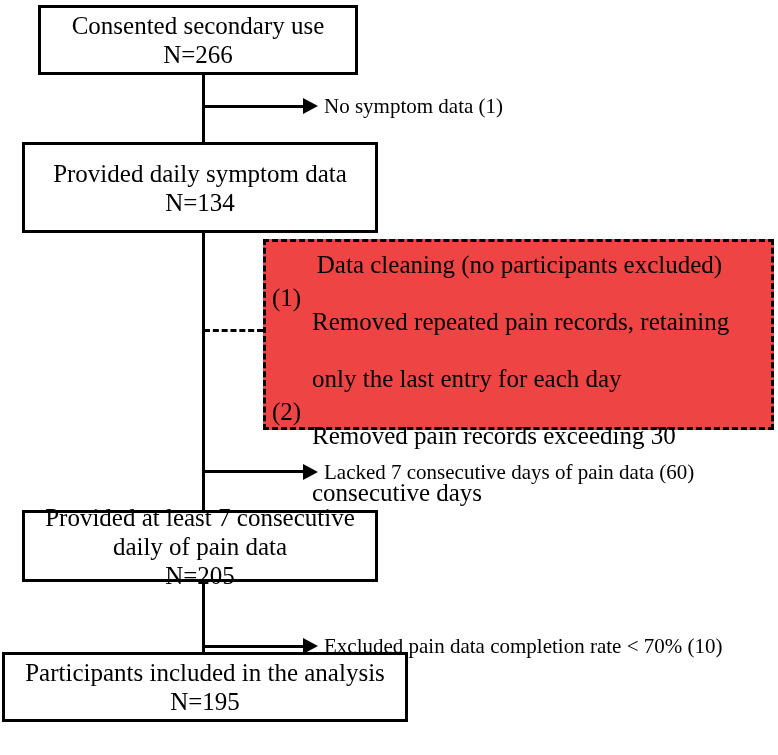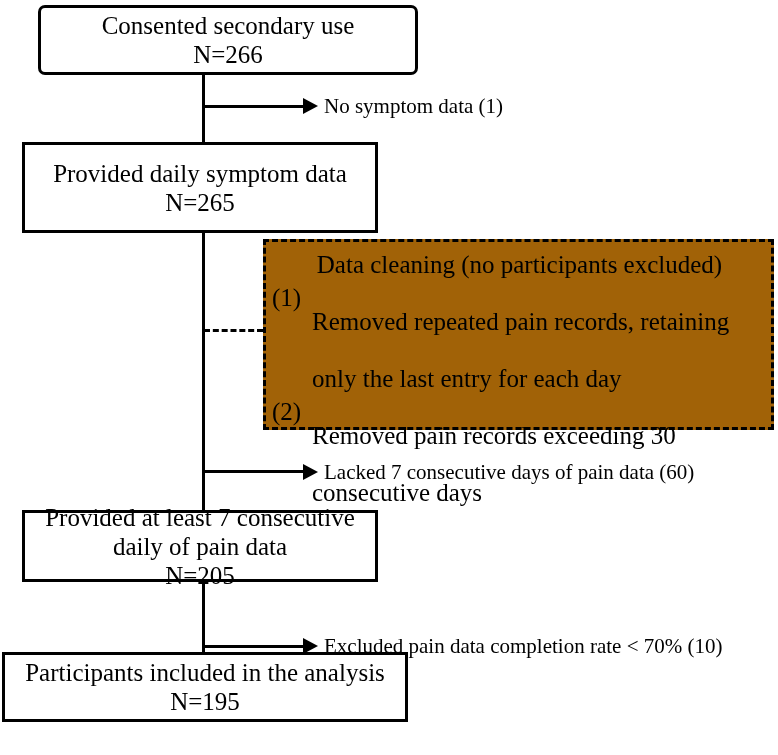--- a/index.html
+++ b/index.html
@@ -64,21 +64,21 @@
     position: absolute;
     left: 263px;
     top: 239px;
     width: 511px;
     height: 191px;
     box-sizing: border-box;
     border: 3px dashed var(--ink, #000);
     padding: 6px 4px 0 6px;
     font-size: 25px;
     line-height: 33px;
-    background: #a16207;
+    background: #ef4444;
   }
   .dc-title { text-align: center; white-space: nowrap; }
   .dc-item { display: flex; align-items: flex-start; }
   .dc-marker { flex: 0 0 40px; }
   .dc-lines .ln { white-space: nowrap; margin-top: 24px; }
 </style>
 </head>
 <body>
 
 <div class="canvas" style="--ink: #000000; --bg: #ffffff;">
@@ -92,28 +92,28 @@
   <div class="xlabel" style="left:324px; top:89px;">No symptom data (1)</div>
 
   <div class="hrule" style="left:204px; top:470px; width:100px;"></div>
   <div class="ahead" style="left:303px; top:464px;"></div>
   <div class="xlabel" style="left:324px; top:455px;">Lacked 7 consecutive days of pain data (60)</div>
 
   <div class="hrule" style="left:204px; top:645px; width:100px;"></div>
   <div class="ahead" style="left:303px; top:638px;"></div>
   <div class="xlabel" style="left:324px; top:629px;">Excluded pain data completion rate &lt; 70% (10)</div>
 
-  <div class="node" style="left:38px; top:5px; width:380px; height:70px;border-radius:7px;">
+  <div class="node" style="left:38px; top:5px; width:320px; height:70px;">
     <div class="ln">Consented secondary use</div>
     <div class="ln">N=266</div>
   </div>
 
   <div class="node" style="left:22px; top:142px; width:356px; height:91px;">
     <div class="ln">Provided daily symptom data</div>
-    <div class="ln">N=265</div>
+    <div class="ln">N=134</div>
   </div>
 
   <div class="dashed-box">
     <div class="dc-title">Data cleaning (no participants excluded)</div>
     <div class="dc-item">
       <div class="dc-marker">(1)</div>
       <div class="dc-lines">
         <div class="ln">Removed repeated pain records, retaining</div>
         <div class="ln">only the last entry for each day</div>
       </div>

